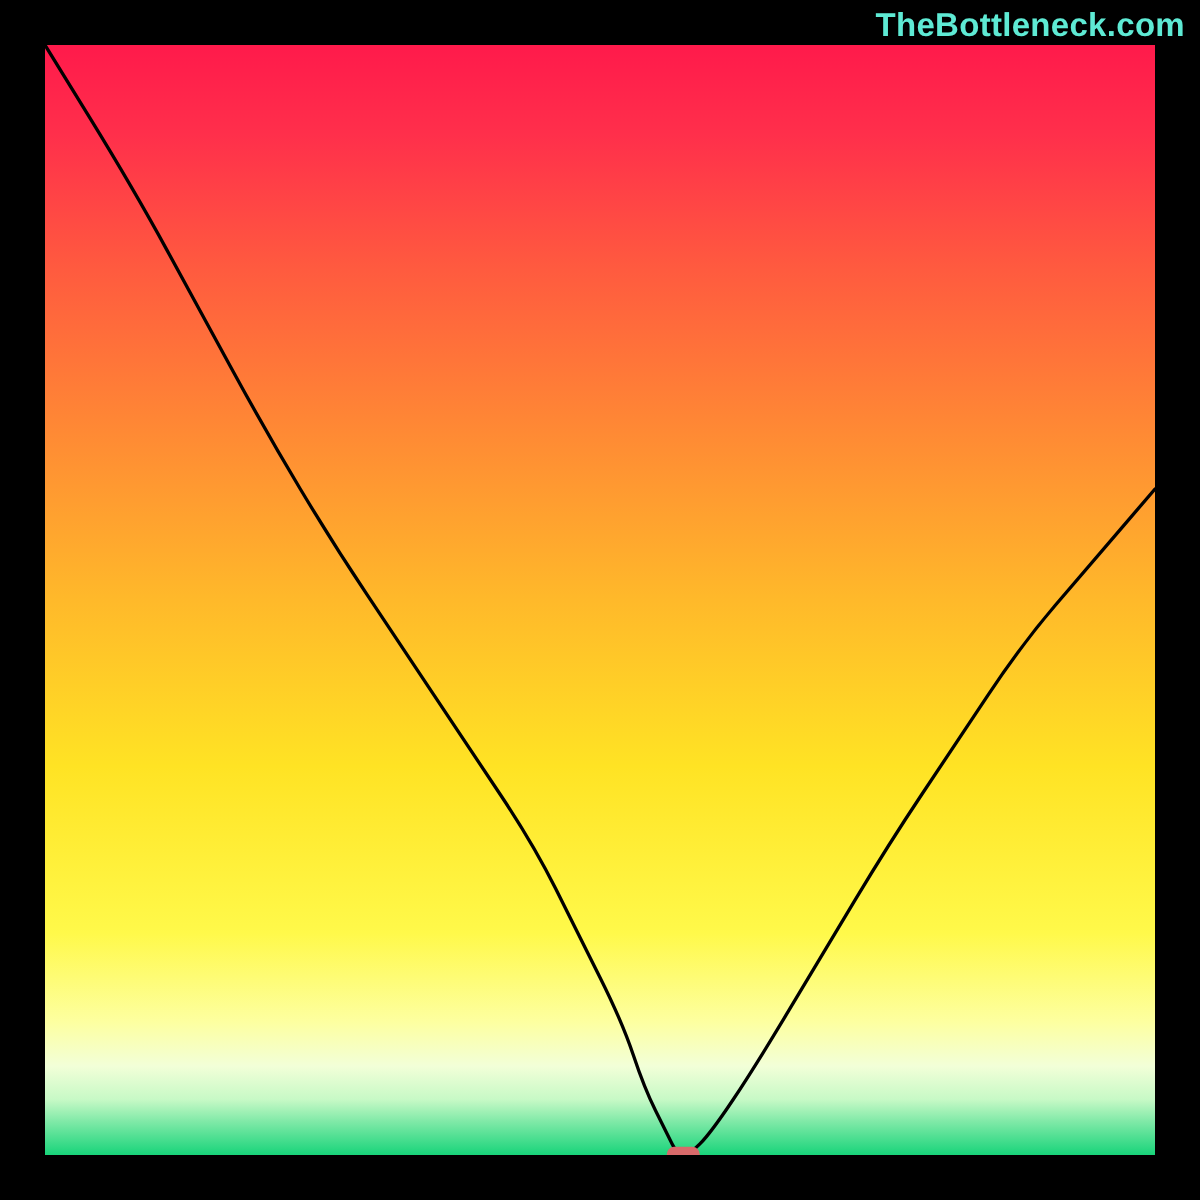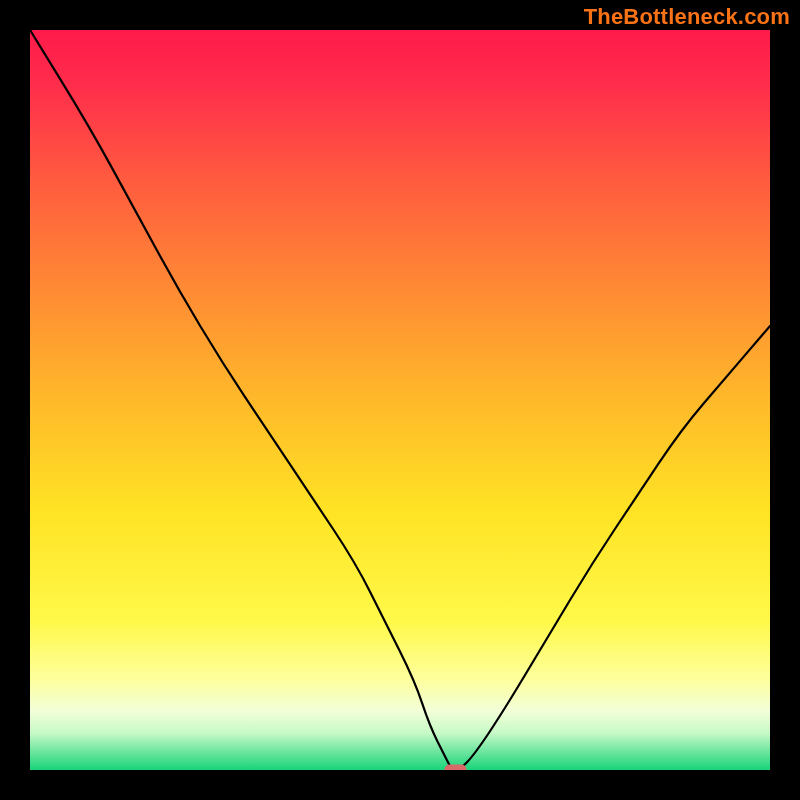--- a/index.html
+++ b/index.html
@@ -16,21 +16,21 @@
     left: 0;
     top: 0;
     width: 800px;
     height: 800px;
     background: #000;
   }
   .watermark {
     position: absolute;
     top: 4px;
     right: 10px;
-    color: #f97316;
+    color: #5eead4;
     font-size: 22px;
     font-weight: bold;
     letter-spacing: 0.2px;
     user-select: none;
   }
   .plot {
     position: absolute;
     left: 30px;
     top: 30px;
     width: 740px;

